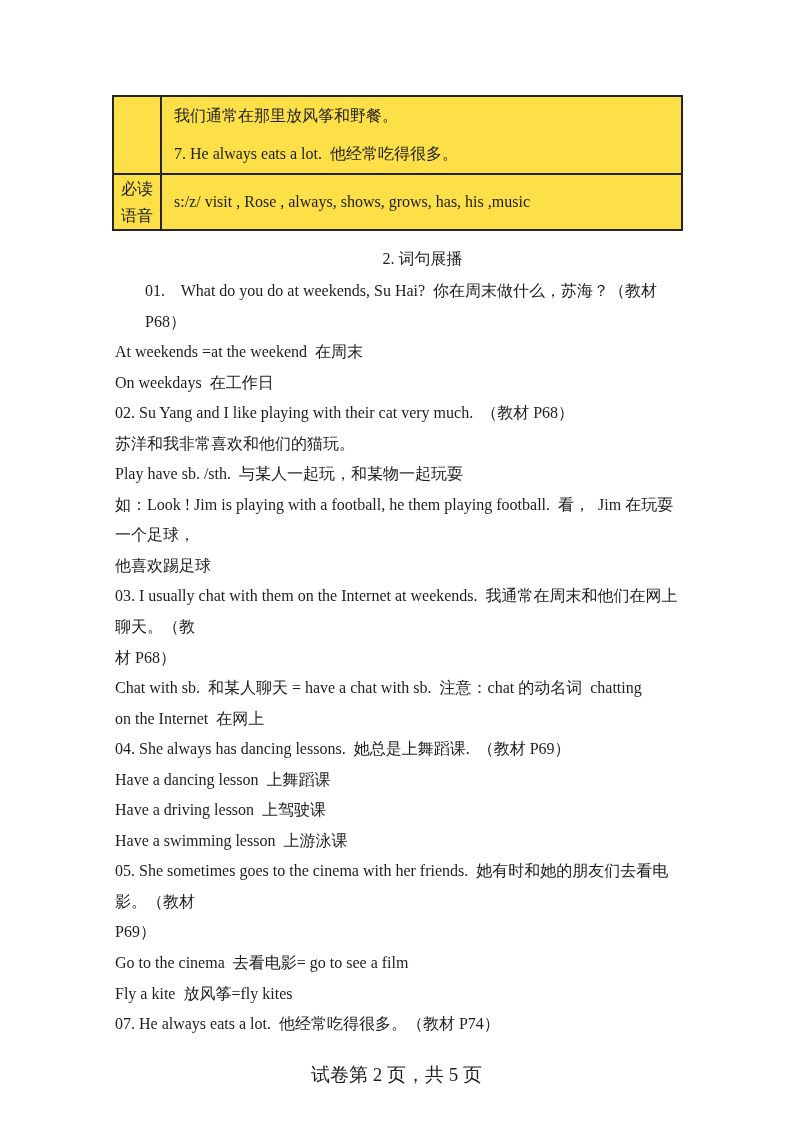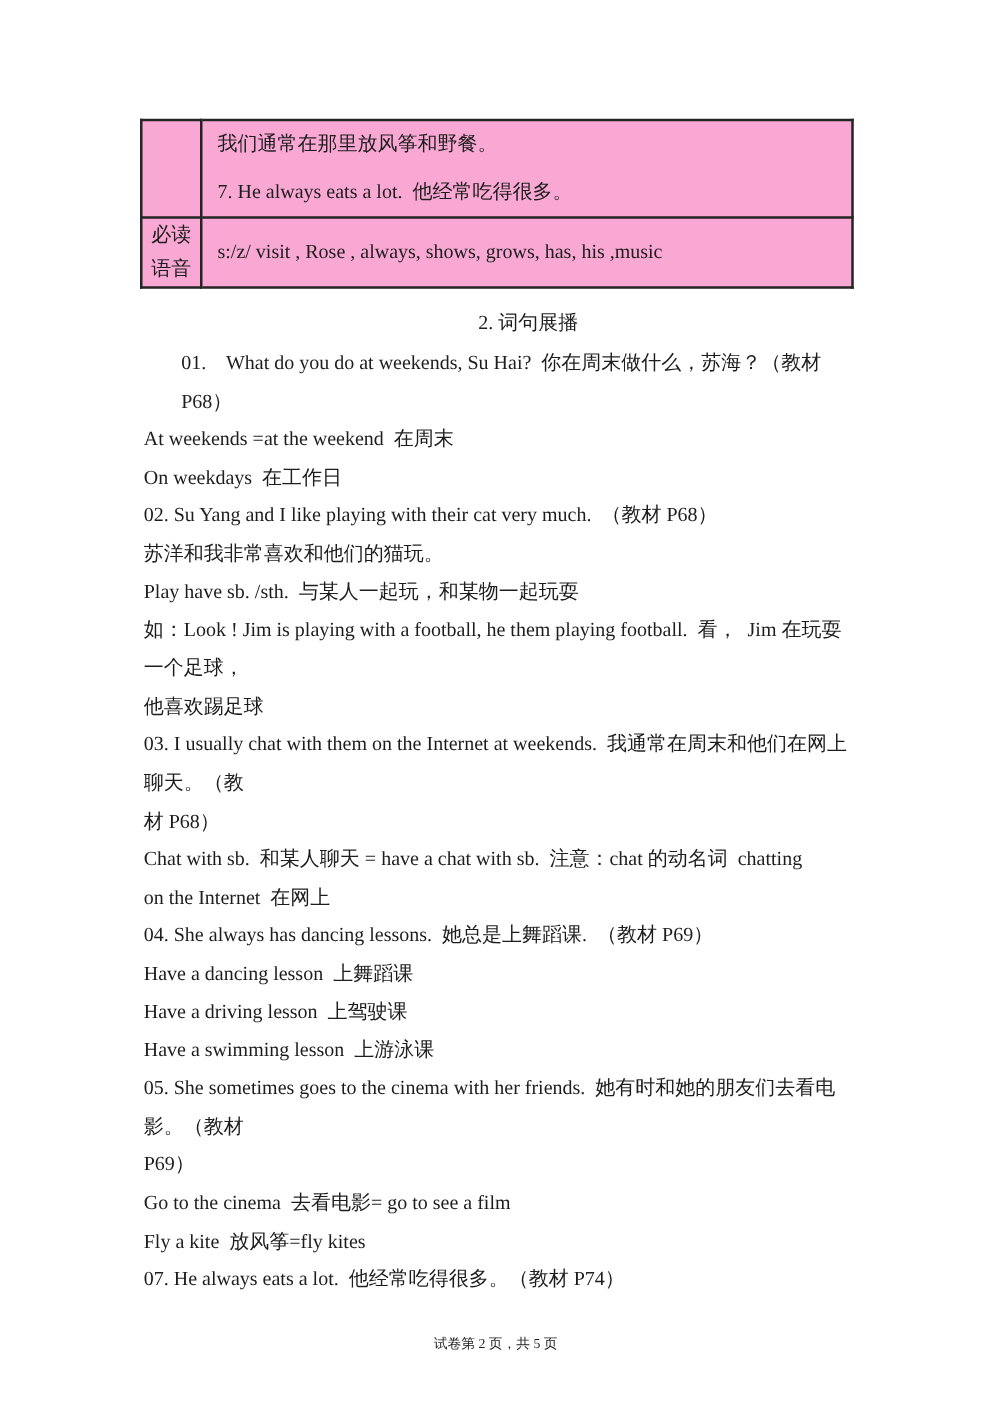--- a/index.html
+++ b/index.html
@@ -18,21 +18,21 @@
 
   
   .phon-table {
     position: absolute;
     left: 112px; top: 95px;
     width: 571px;
     border-collapse: collapse;
     table-layout: fixed;
     font-size: 16px;
   }
-  .phon-table td { border: 2px solid #242424; background: #f9a8d4; }
+  .phon-table td { border: 2px solid #242424; background: #fde047; }
   .col-label { width: 48px; }
   .label-cell { text-align: center; vertical-align: middle; }
   .label-line { line-height: 27px; white-space: pre-wrap; }
   .content-cell { padding: 0 6px 0 12px; vertical-align: top; }
   .content-cell.middle { vertical-align: middle; }
   .cell-line { line-height: 38px; white-space: pre-wrap; }
   .row-1 { height: 73px; }
   .row-2 { height: 54px; }
 
   
@@ -56,21 +56,21 @@
   }
   .bline { line-height: 30.55px; white-space: pre-wrap; }
   .bline.indent { padding-left: 30px; }
 
   
   .page-footer {
     position: absolute;
     top: 1061px; left: 0;
     width: 100%;
     text-align: center;
-    font-size: 11px;
+    font-size: 19px;
     line-height: 28px;
     white-space: pre-wrap;
   }
 </style>
 </head>
 <body>
 
 <div class="page">
 
   <table class="phon-table">

